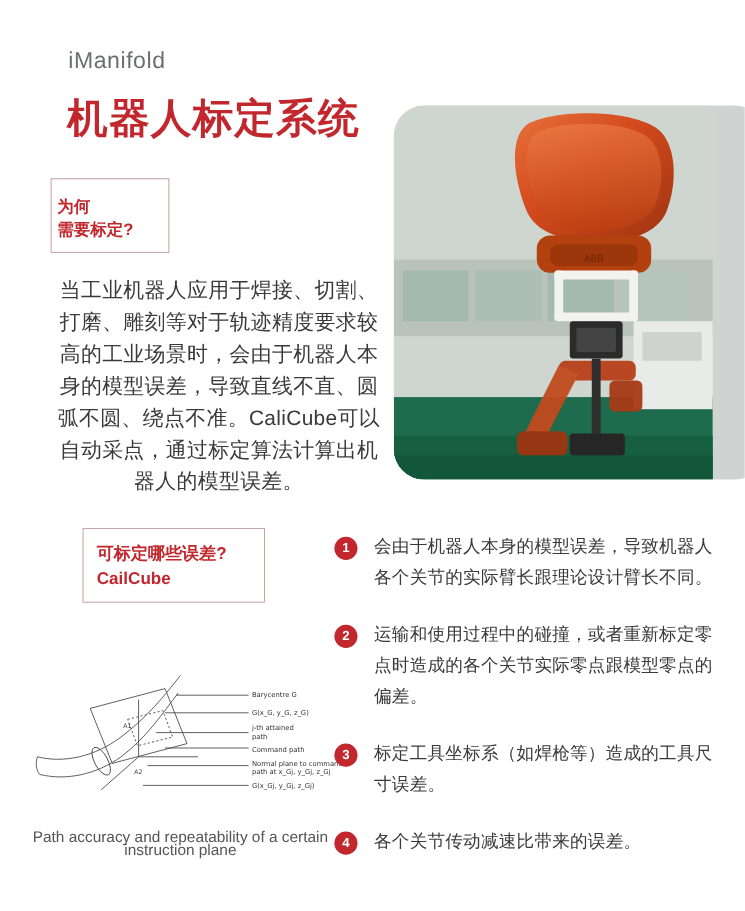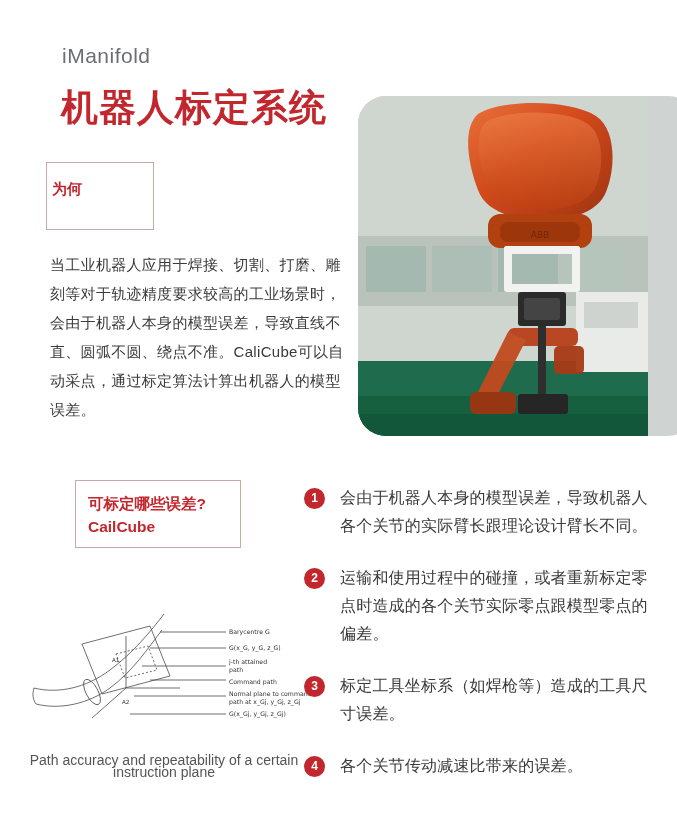--- a/index.html
+++ b/index.html
@@ -60,24 +60,25 @@
     line-height: 21px;
   }
   .why-line1 { display: block; }
   .why-line2 { display: block; }
 
   .body-paragraph {
     position: absolute;
     left: 50px;
     top: 214px;
     width: 298px;
-    font-size: 15px;
+    font-size: 19px;
     line-height: 29px;
     color: #3a3a3a;
     letter-spacing: 0.3px;
+    text-align: center;
   }
 
   
   .photo {
     position: absolute;
     left: 358px;
     top: 60px;
     width: 338px;
     height: 340px;
     border-radius: 28px;
@@ -184,20 +185,21 @@
 <body>
 
 <div class="page">
 
   <div class="brand">iManifold</div>
   <div class="main-title">机器人标定系统</div>
 
   <div class="why-box"></div>
   <div class="why-text">
     <span class="why-line1">为何</span>
+    <span class="why-line2">需要标定?</span>
   </div>
 
   <div class="body-paragraph">当工业机器人应用于焊接、切割、打磨、雕刻等对于轨迹精度要求较高的工业场景时，会由于机器人本身的模型误差，导致直线不直、圆弧不圆、绕点不准。CaliCube可以自动采点，通过标定算法计算出机器人的模型误差。</div>
 
   <div class="photo">
     <svg class="photo-svg" viewBox="0 0 290 340" xmlns="http://www.w3.org/2000/svg">
       <defs>
         <linearGradient id="orangeg" x1="0" y1="0" x2="1" y2="1">
           <stop offset="0%" stop-color="#e8713a"></stop>
           <stop offset="45%" stop-color="#d1481c"></stop>

